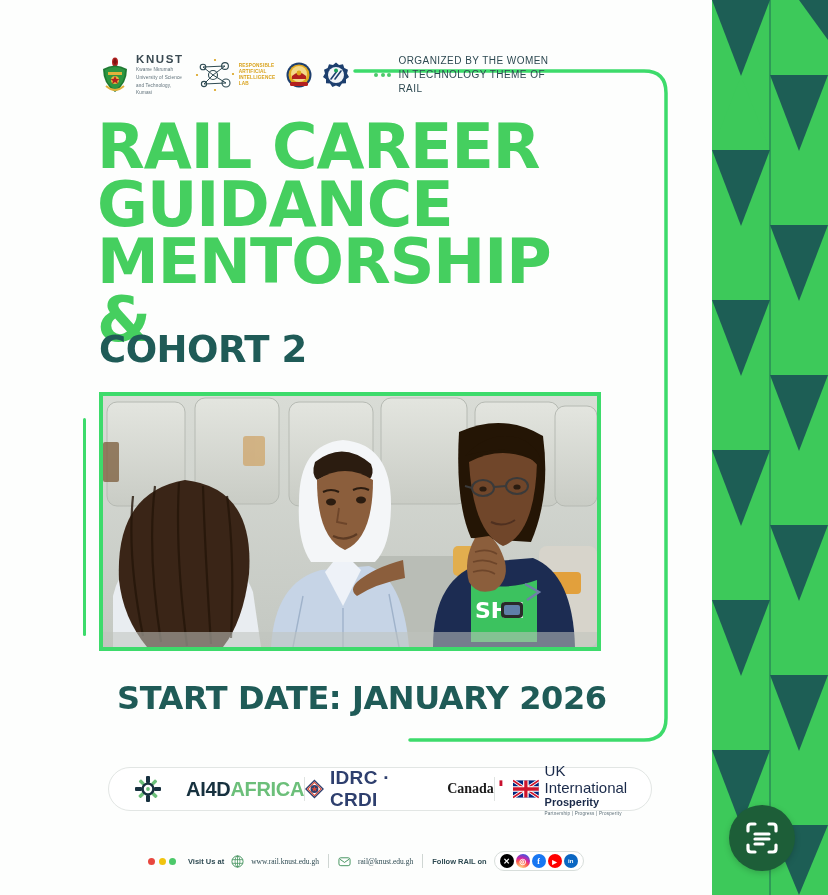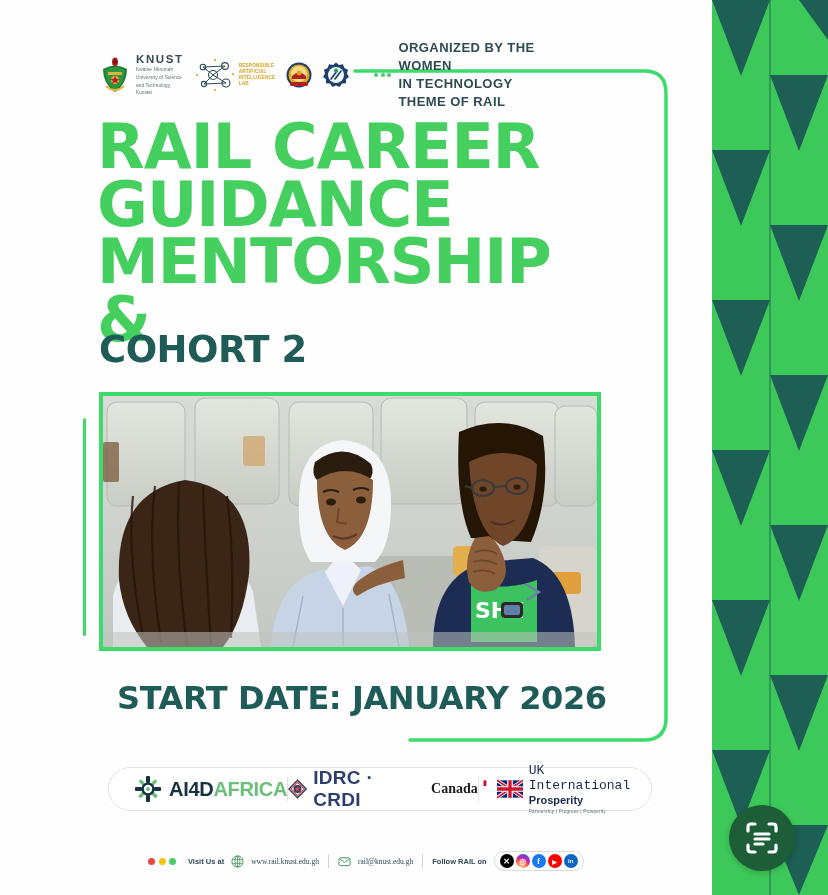--- a/index.html
+++ b/index.html
@@ -50,21 +50,21 @@
   .rail-lab-txt span {
     display:block; font-size:4.7px; font-weight:bold; color:#d9a21b;
     letter-spacing:.2px;
   }
   .seal { width:26px; height:26px; flex:none; }
   .orgby { display:flex; align-items:center; gap:7px; margin-left:14px; }
   .orgby-dots { display:flex; gap:2.5px; align-items:center; }
   .orgby-dots i { width:4px; height:4px; border-radius:50%; background:#4cc96a; display:block; }
   .orgby-txt { line-height:1.4; }
   .orgby-txt span {
-    display:block; font-size:13px; font-weight:bold; color:#2e4a52;
+    display:block; font-size:10px; font-weight:normal; color:#2e4a52;
     letter-spacing:.45px;
   }
 
   
   .title {
     position:absolute; left:97px; top:118px; width:520px; z-index:4;
     font-size:62px; line-height:0.93; font-weight:bold;
     letter-spacing:-1px; color:#45cf5f;
     font-family:"DejaVu Sans", sans-serif;
   }
@@ -90,31 +90,31 @@
   }
 
   
   .partners {
     position:absolute; left:108px; top:767px; width:544px; height:44px;
     border:1px solid #e2e6e4; border-radius:22px; background:#ffffff;
     display:flex; align-items:center; z-index:4;
   }
   .p-cell { display:flex; align-items:center; justify-content:center; height:100%; }
   .p-div { width:1px; height:24px; background:#dfe3e1; flex:none; }
-  .ai4d { display:flex; align-items:center; gap:8px; padding-left:26px;justify-content:center; }
+  .ai4d { display:flex; align-items:center; gap:25px; padding-left:26px;justify-content:center; }
   .ai4d-txt { font-size:20px; font-weight:bold; letter-spacing:-.3px; }
   .ai4d-txt .a { color:#17313f; }
   .ai4d-txt .b { color:#6cbf7a; }
   .idrc { display:flex; align-items:center; gap:6px; }
   .idrc-txt { font-size:19px; font-weight:bold; color:#2e3f6e; letter-spacing:.3px; }
   .canada { font-family:"Liberation Serif", serif; font-size:14px; color:#1a1a1a; font-weight:bold; position:relative; }
   .canada sup { position:absolute; top:-2px; right:-9px; font-size:7px; color:#c8102e; }
   .ukid { display:flex; align-items:center; gap:6px; }
   .ukid-txt { line-height:1.15; }
-  .ukid-txt .u1 { font-size:13px; color:#1a2a4a; display:block;font-family:Liberation Mono, monospace; }
+  .ukid-txt .u1 { font-size:15px; color:#1a2a4a; display:block; }
   .ukid-txt .u2 { font-size:11px; font-weight:bold; color:#1a2a4a; display:block; }
   .ukid-txt .u3 { font-size:4.6px; color:#5d6f78; display:block; margin-top:2px; letter-spacing:.2px; }
 
   
   .contact {
     position:absolute; left:148px; top:850px; width:462px; height:22px;
     display:flex; align-items:center; gap:7px; z-index:4;
   }
   .tldots { display:flex; gap:3.5px; align-items:center; margin-right:5px; }
   .tldots i { width:7px; height:7px; border-radius:50%; display:block; }

